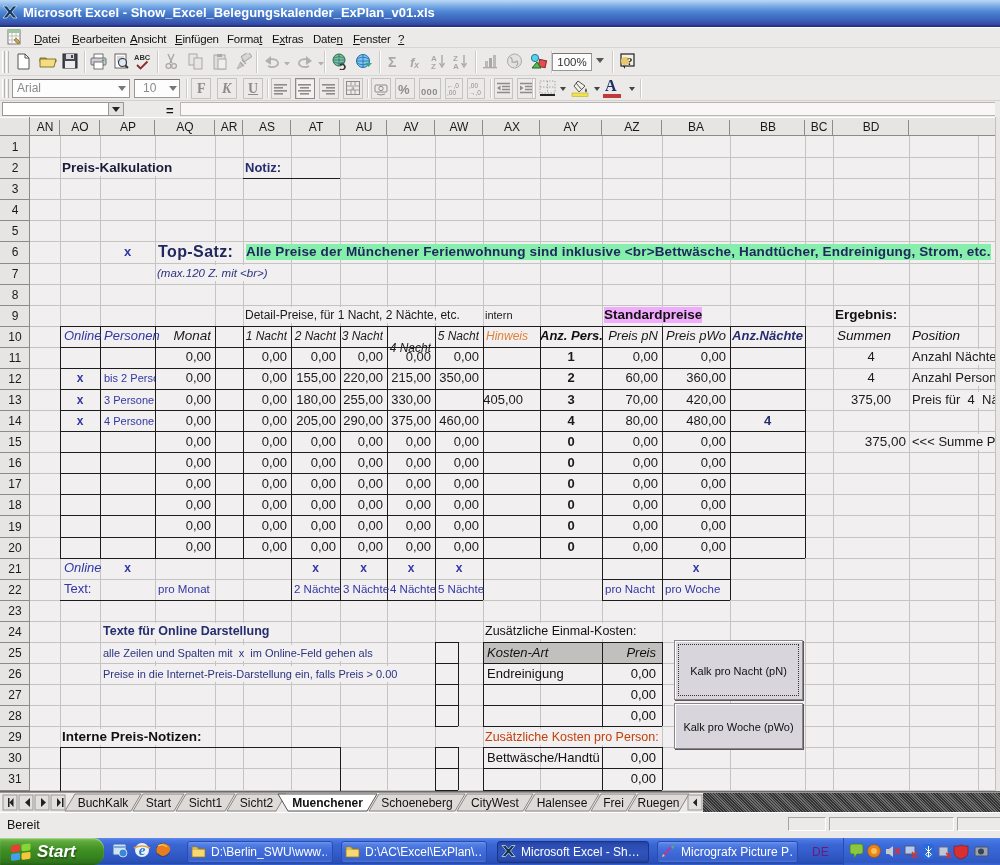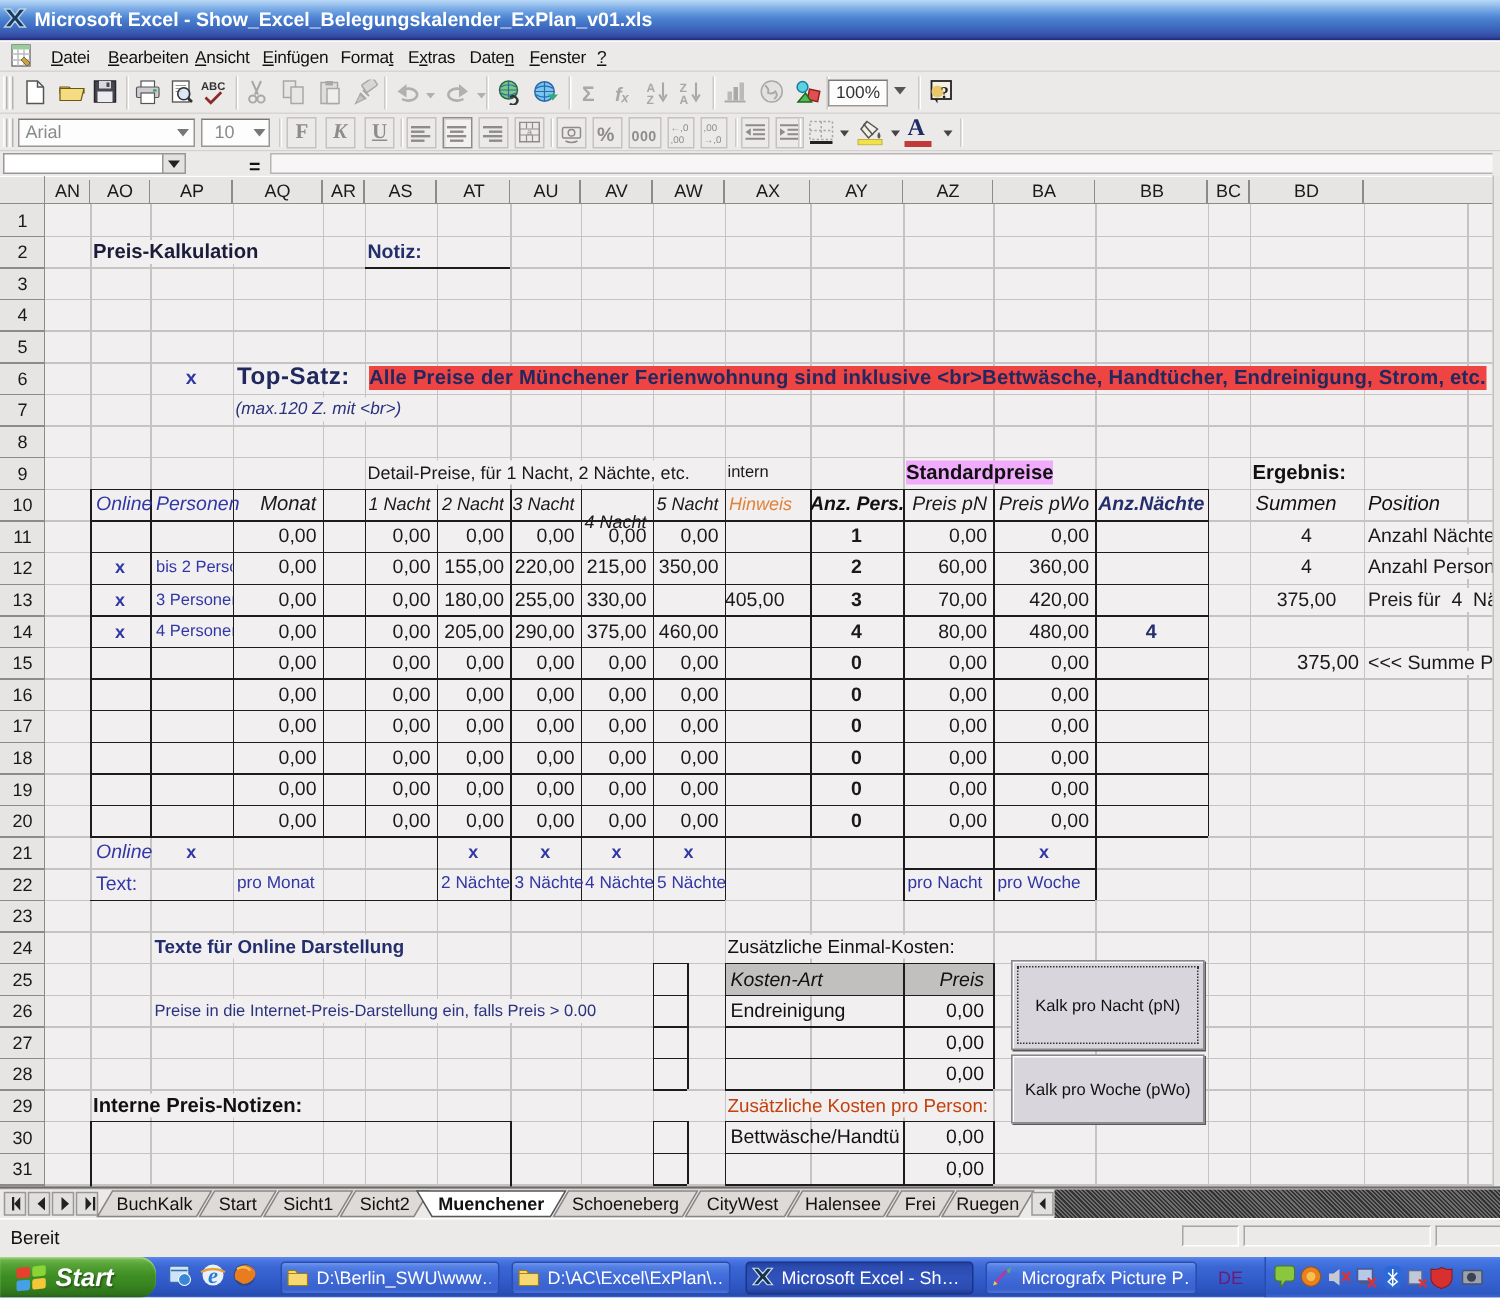--- a/index.html
+++ b/index.html
@@ -470,21 +470,21 @@
 <rect x="483" y="651.4" width="179" height="1" fill="#1c1c1c"></rect>
 <rect x="483" y="672.5" width="179" height="1" fill="#1c1c1c"></rect>
 <rect x="60" y="630.3" width="1" height="43.7" fill="#1c1c1c"></rect>
 <rect x="340" y="630.3" width="1" height="43.7" fill="#1c1c1c"></rect>
 <rect x="60" y="630.3" width="280" height="1" fill="#1c1c1c"></rect>
 </svg>
 <div class="t" style="left:62px;top:159.6px;font-size:13.5px;color:#1b1b3a;height:16px;line-height:16px;font-weight:bold;background:#f1efef;">Preis-Kalkulation</div>
 <div class="t" style="left:245px;top:159.6px;font-size:13px;color:#242e6e;height:16px;line-height:16px;font-weight:bold;">Notiz:</div>
 <div class="t" style="left:100px;top:243.9px;font-size:13px;color:#3137a5;height:16px;line-height:16px;width:55px;overflow:hidden;text-align:center;font-weight:bold;">x</div>
 <div class="t" style="left:158px;top:242.9px;font-size:16px;color:#20285e;height:18px;line-height:18px;font-weight:bold;background:#f1efef;"><span style="letter-spacing:0.4px">Top-Satz:</span></div>
-<div class="t" style="left:246px;top:243.9px;font-size:13.5px;color:#20285e;height:16px;line-height:16px;font-weight:bold;background:#ef4444;"><span style="letter-spacing:0.15px">Alle Preise der Münchener Ferienwohnung sind inklusive &lt;br&gt;Bettwäsche, Handtücher, Endreinigung, Strom, etc.</span></div>
+<div class="t" style="left:246px;top:243.9px;font-size:13.5px;color:#20285e;height:16px;line-height:16px;font-weight:bold;background:#86efac;"><span style="letter-spacing:0.15px">Alle Preise der Münchener Ferienwohnung sind inklusive &lt;br&gt;Bettwäsche, Handtücher, Endreinigung, Strom, etc.</span></div>
 <div class="t" style="left:157px;top:265.0px;font-size:11.5px;color:#2a3380;height:16px;line-height:16px;font-style:italic;background:#f1efef;">(max.120 Z. mit &lt;br&gt;)</div>
 <div class="t" style="left:245px;top:307.2px;font-size:12px;color:#1a1a1a;height:16px;line-height:16px;background:#f1efef;">Detail-Preise, für 1 Nacht, 2 Nächte, etc.</div>
 <div class="t" style="left:485px;top:307.2px;font-size:11px;color:#1a1a1a;height:16px;line-height:16px;">intern</div>
 <div class="t" style="left:604px;top:307.2px;font-size:13.5px;color:#111;height:16px;line-height:16px;font-weight:bold;background:#f0abfc;">Standardpreise</div>
 <div class="t" style="left:835px;top:307.2px;font-size:13.5px;color:#111;height:16px;line-height:16px;font-weight:bold;background:#f1efef;">Ergebnis:</div>
 <div class="t" style="left:64px;top:328.3px;font-size:13px;color:#3137a5;height:16px;line-height:16px;font-style:italic;">Online</div>
 <div class="t" style="left:104px;top:328.3px;font-size:13px;color:#3137a5;height:16px;line-height:16px;font-style:italic;">Personen</div>
 <div class="t" style="left:156px;top:328.3px;font-size:13.5px;color:#1a1a1a;height:16px;line-height:16px;width:55px;overflow:hidden;text-align:right;font-style:italic;">Monat</div>
 <div class="t" style="left:244px;top:328.3px;font-size:12px;color:#1a1a1a;height:16px;line-height:16px;width:43px;overflow:hidden;text-align:right;font-style:italic;">1 Nacht</div>
 <div class="t" style="left:292px;top:328.3px;font-size:12px;color:#1a1a1a;height:16px;line-height:16px;width:44px;overflow:hidden;text-align:right;font-style:italic;">2 Nacht</div>
@@ -613,20 +613,21 @@
 <div class="t" style="left:64px;top:581.2px;font-size:13px;color:#3137a5;height:16px;line-height:16px;">Text:</div>
 <div class="t" style="left:158px;top:581.2px;font-size:11.5px;color:#3137a5;height:16px;line-height:16px;">pro Monat</div>
 <div class="t" style="left:294px;top:581.2px;font-size:11.5px;color:#3137a5;height:16px;line-height:16px;">2 Nächte</div>
 <div class="t" style="left:343px;top:581.2px;font-size:11.5px;color:#3137a5;height:16px;line-height:16px;">3 Nächte</div>
 <div class="t" style="left:390px;top:581.2px;font-size:11.5px;color:#3137a5;height:16px;line-height:16px;">4 Nächte</div>
 <div class="t" style="left:438px;top:581.2px;font-size:11.5px;color:#3137a5;height:16px;line-height:16px;">5 Nächte</div>
 <div class="t" style="left:605px;top:581.2px;font-size:11.5px;color:#3137a5;height:16px;line-height:16px;">pro Nacht</div>
 <div class="t" style="left:665px;top:581.2px;font-size:11.5px;color:#3137a5;height:16px;line-height:16px;">pro Woche</div>
 <div class="t" style="left:103px;top:623.4px;font-size:12.5px;color:#242e6e;height:16px;line-height:16px;font-weight:bold;background:#f1efef;">Texte für Online Darstellung</div>
 <div class="t" style="left:485px;top:623.4px;font-size:12.5px;color:#111;height:16px;line-height:16px;background:#f1efef;">Zusätzliche Einmal-Kosten:</div>
+<div class="t" style="left:103px;top:644.5px;font-size:11px;color:#2a3380;height:16px;line-height:16px;background:#f1efef;">alle Zeilen und Spalten mit &nbsp;x&nbsp; im Online-Feld gehen als</div>
 <div class="t" style="left:103px;top:665.5px;font-size:11px;color:#2a3380;height:16px;line-height:16px;background:#f1efef;">Preise in die Internet-Preis-Darstellung ein, falls Preis &gt; 0.00</div>
 <div class="t" style="left:487px;top:644.5px;font-size:13px;color:#111;height:16px;line-height:16px;font-style:italic;">Kosten-Art</div>
 <div class="t" style="left:612px;top:644.5px;font-size:13px;color:#111;height:16px;line-height:16px;width:44px;overflow:hidden;text-align:right;font-style:italic;">Preis</div>
 <div class="t" style="left:487px;top:665.5px;font-size:13px;color:#111;height:16px;line-height:16px;">Endreinigung</div>
 <div class="t" style="left:604px;top:665.5px;font-size:13px;color:#111;height:16px;line-height:16px;width:52px;overflow:hidden;text-align:right;">0,00</div>
 <div class="t" style="left:604px;top:686.6px;font-size:13px;color:#111;height:16px;line-height:16px;width:52px;overflow:hidden;text-align:right;">0,00</div>
 <div class="t" style="left:604px;top:707.7px;font-size:13px;color:#111;height:16px;line-height:16px;width:52px;overflow:hidden;text-align:right;">0,00</div>
 <div class="t" style="left:604px;top:749.9px;font-size:13px;color:#111;height:16px;line-height:16px;width:52px;overflow:hidden;text-align:right;">0,00</div>
 <div class="t" style="left:604px;top:770.9px;font-size:13px;color:#111;height:16px;line-height:16px;width:52px;overflow:hidden;text-align:right;">0,00</div>
 <div class="t" style="left:62px;top:728.8px;font-size:13.5px;color:#111;height:16px;line-height:16px;font-weight:bold;background:#f1efef;">Interne Preis-Notizen:</div>

